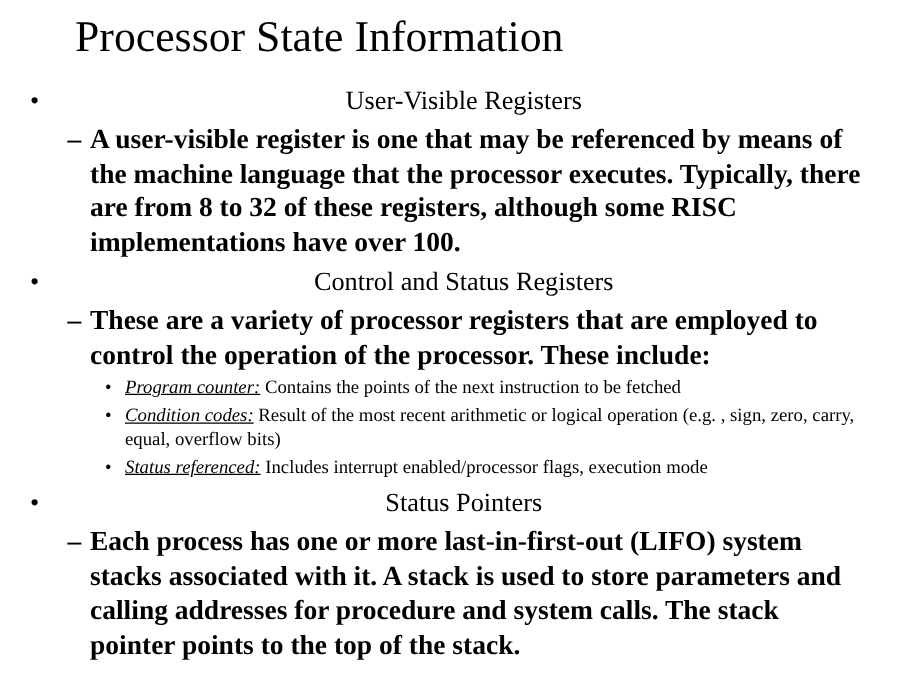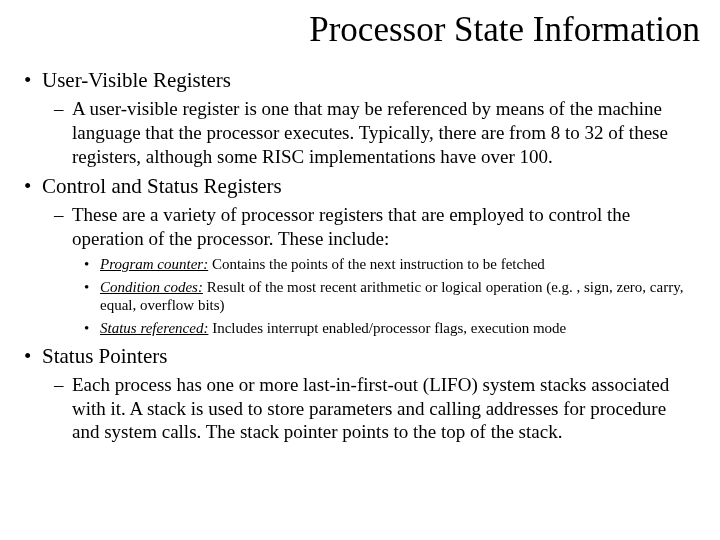--- a/index.html
+++ b/index.html
@@ -8,44 +8,46 @@
       height: 540px;
       background: #fff;
       font-family: "Times New Roman", Times, serif;
       color: #000;
       padding: 10px 20px 20px 20px;
       overflow: hidden;
     }
     .slide-title {
       font-size: 35px;
       font-weight: normal;
-      text-align: right;
+      text-align: left;
       margin-bottom: 18px;
       margin-left: 40px;
     }
     .l1-bullet {
       font-size: 21px;
       margin-top: 6px;
       margin-bottom: 2px;
       position: relative;
       padding-left: 22px;
+      text-align: center;
     }
     .l1-bullet::before {
       content: "•";
       position: absolute;
       left: 4px;
       top: 0;
     }
     .l2-bullet {
-      font-size: 19px;
+      font-size: 22px;
       line-height: 1.25;
       margin-top: 4px;
       position: relative;
       padding-left: 52px;
       padding-right: 4px;
+      font-weight: bold;
     }
     .l2-bullet::before {
       content: "–";
       position: absolute;
       left: 34px;
       top: 0;
     }
     .l3-bullet {
       font-size: 15px;
       line-height: 1.25;

